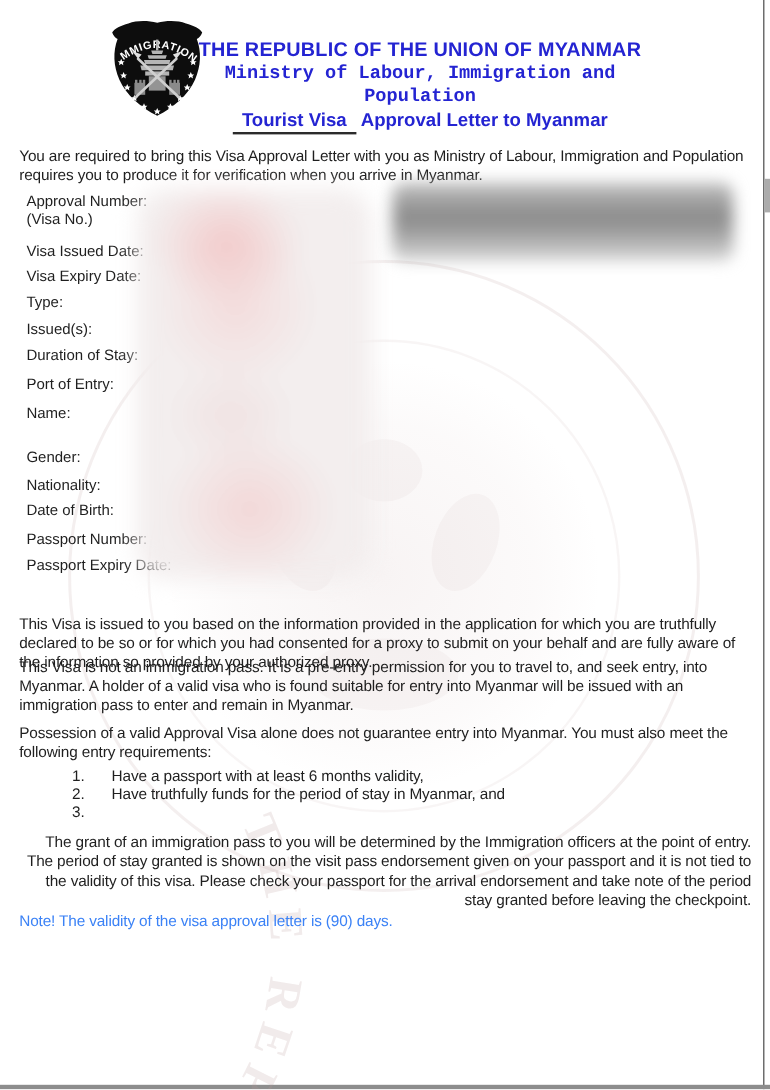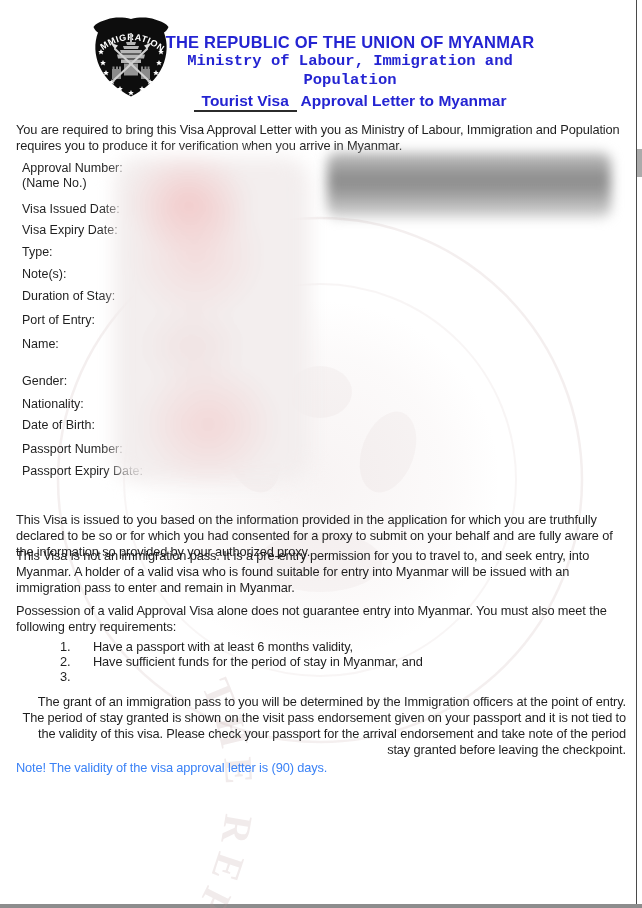--- a/index.html
+++ b/index.html
@@ -145,26 +145,26 @@
     <div class="t1">THE REPUBLIC OF THE UNION OF MYANMAR</div>
     <div class="t2">Ministry of Labour, Immigration and Population</div>
     <div class="t3"><span class="ul">Tourist Visa</span><span> Approval Letter to Myanmar</span></div>
   </div>
 
   <p class="intro">You are required to bring this Visa Approval Letter with you as Ministry of Labour, Immigration and Population requires you to produce it for verification when you arrive in Myanmar.</p>
 
   <div class="fields">
     <div class="frow" style="top:0px">
       <span>Approval Number:</span>
-      <div class="fsub">(Name No.)</div>
+      <div class="fsub">(Visa No.)</div>
     </div>
     <div class="frow" style="top:41px"><span>Visa Issued Date:</span></div>
     <div class="frow" style="top:62px"><span>Visa Expiry Date:</span></div>
     <div class="frow" style="top:84px"><span>Type:</span></div>
-    <div class="frow" style="top:106px"><span>Note(s):</span></div>
+    <div class="frow" style="top:106px"><span>Issued(s):</span></div>
     <div class="frow" style="top:128px"><span>Duration of Stay:</span></div>
     <div class="frow" style="top:152px"><span>Port of Entry:</span></div>
     <div class="frow" style="top:176px"><span>Name:</span></div>
     <div class="frow" style="top:213px"><span>Gender:</span></div>
     <div class="frow" style="top:236px"><span>Nationality:</span></div>
     <div class="frow" style="top:257px"><span>Date of Birth:</span></div>
     <div class="frow" style="top:281px"><span>Passport Number:</span></div>
     <div class="frow" style="top:303px"><span>Passport Expiry Date:</span></div>
   </div>
 
@@ -175,21 +175,21 @@
   <p class="para p3">Possession of a valid Approval Visa alone does not guarantee entry into Myanmar. You must also meet the following entry requirements:</p>
   <p class="para p2">This Visa is not an immigration pass. It is a pre-entry permission for you to travel to, and seek entry, into Myanmar. A holder of a valid visa who is found suitable for entry into Myanmar will be issued with an immigration pass to enter and remain in Myanmar.</p>
 
   <div class="reqs">
     <div class="req">
       <span class="num">1.</span>
       <span>Have a passport with at least 6 months validity,</span>
     </div>
     <div class="req">
       <span class="num">2.</span>
-      <span>Have sufficient funds for the period of stay in Myanmar, and</span>
+      <span>Have truthfully funds for the period of stay in Myanmar, and</span>
     </div>
     <div class="req">
       <span class="num">3.</span>
     </div>
   </div>
 
   <p class="para closing">The grant of an immigration pass to you will be determined by the Immigration officers at the point of entry. The period of stay granted is shown on the visit pass endorsement given on your passport and it is not tied to the validity of this visa. Please check your passport for the arrival endorsement and take note of the period stay granted before leaving the checkpoint.</p>
   <p class="para note">Note! The validity of the visa approval letter is (90) days.</p>
 
   <div class="right-edge"></div>

